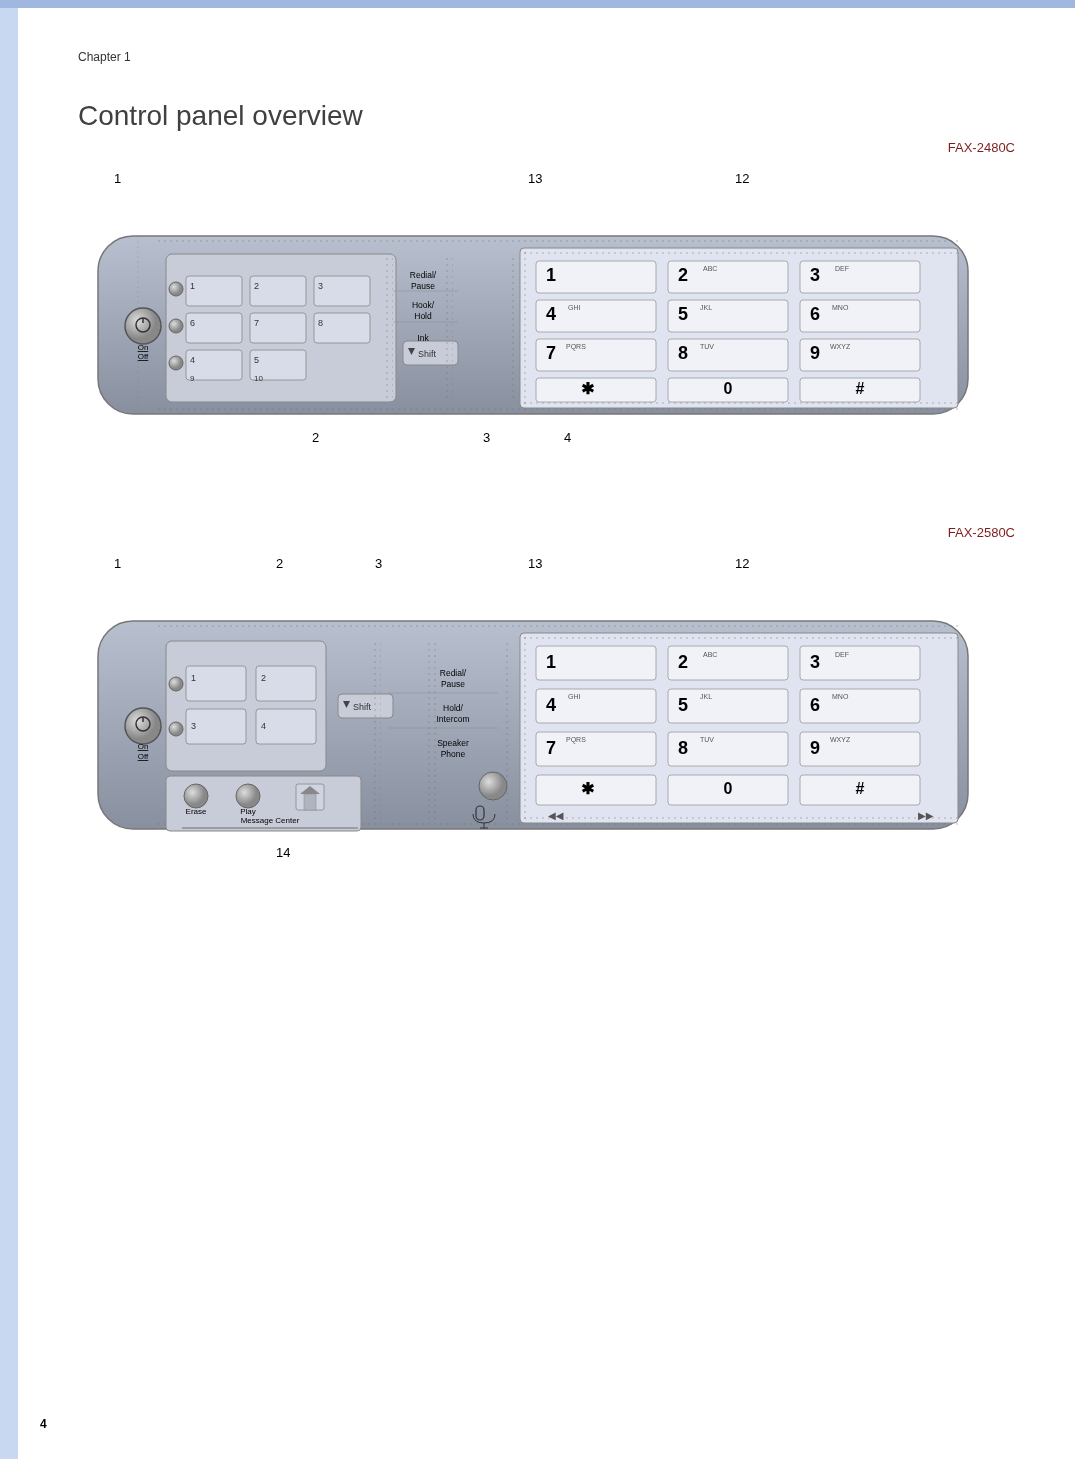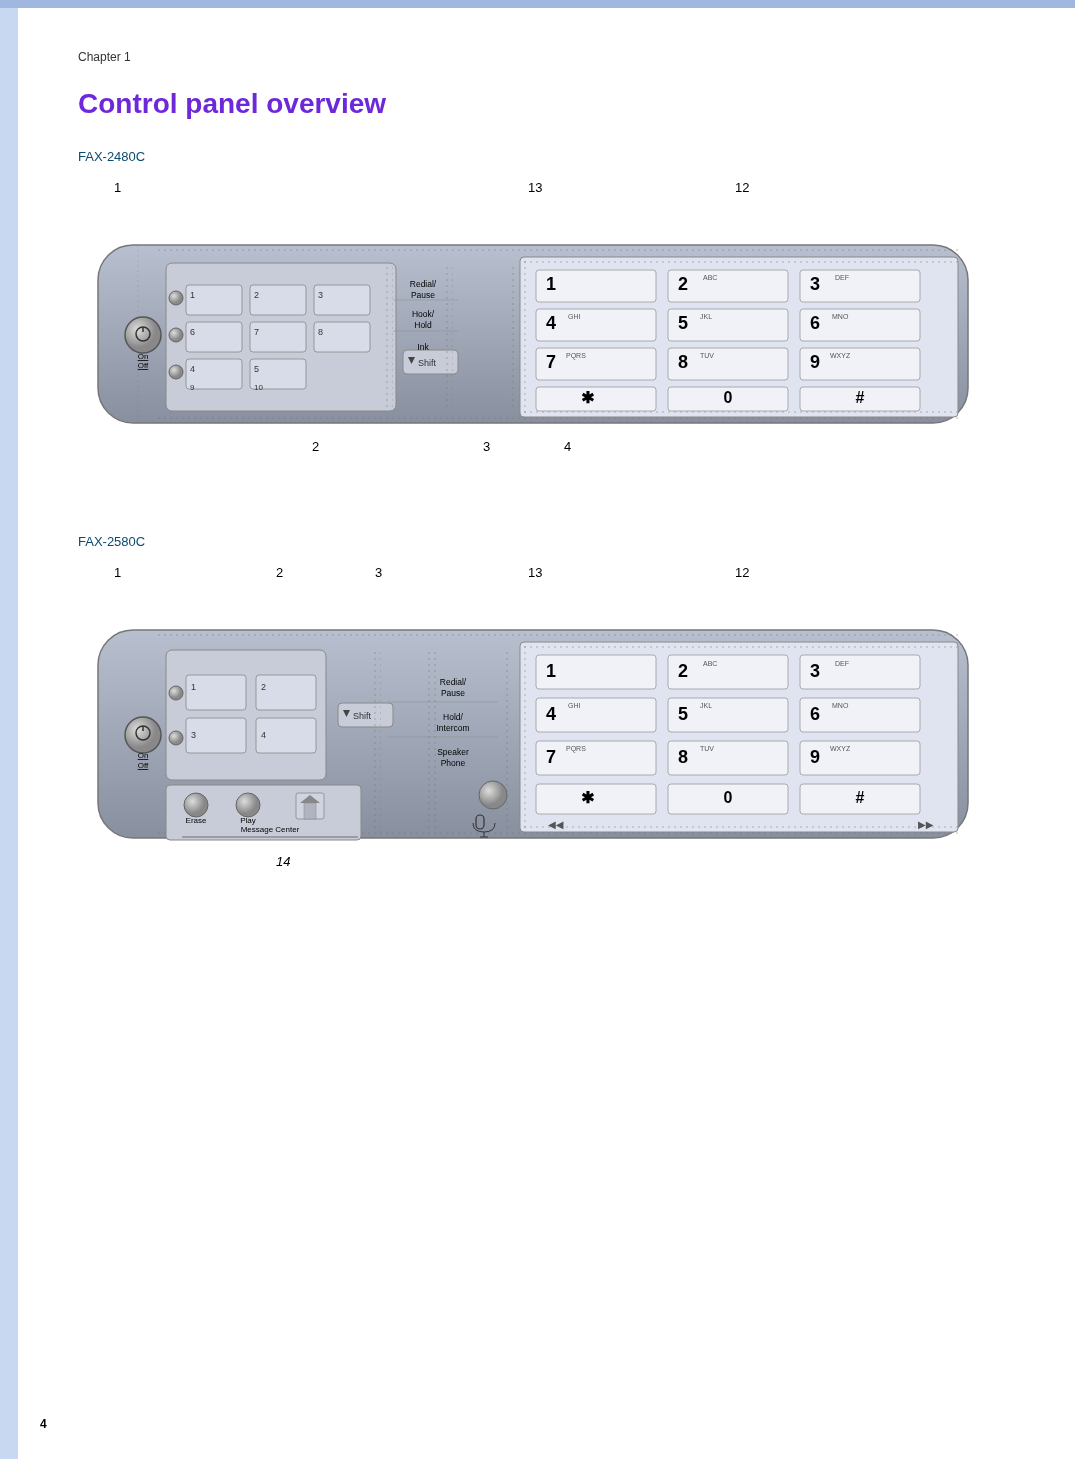--- a/index.html
+++ b/index.html
@@ -30,35 +30,36 @@
     }
 
     .page-content {
       margin-left: 18px;
       padding: 50px 60px 60px 60px;
     }
 
     .chapter-label {
       font-size: 12px;
       color: #333;
-      margin-bottom: 24px;
+      margin-bottom: 36px;
     }
 
     .page-title {
       font-size: 28px;
-      font-weight: bold;
-      color: #6d28d9;
-      margin-bottom: 29px;
+      font-weight: normal;
+      color: #404040;
+      margin-bottom: 8px;
     }
 
     .model-label {
       font-size: 13px;
-      color: #0c4a6e;
+      color: #7f1d1d;
       margin-bottom: 16px;
       font-weight: normal;
+      text-align: right;
     }
 
     
     .diagram-container {
       position: relative;
       width: 900px;
       margin-bottom: 40px;
     }
 
     .callout {
@@ -420,21 +421,21 @@
       <text x="650" y="183" font-size="16" font-weight="bold" fill="#000" text-anchor="middle">0</text>
 
       <rect x="722" y="164" width="120" height="30" rx="3" fill="#f0f2f8" stroke="#999" stroke-width="0.8"></rect>
       <text x="782" y="183" font-size="16" font-weight="bold" fill="#000" text-anchor="middle">#</text>
 
       <text x="470" y="208" font-size="10" fill="#555">◀◀</text>
       <text x="840" y="208" font-size="10" fill="#555">▶▶</text>
     </svg>
 
     
-    <div style="position:relative; height:70px; width:900px;font-style:italic;">
+    <div style="position:relative; height:70px; width:900px;">
       <div class="callout" style="left:22%; top:0;">
         <div class="dashed-line" style="height:35px;"></div>
         <span>14</span>
       </div>
     </div>
   </div>
 
 </div>
 
 <div style="position: absolute; bottom: 28px; left: 40px; font-size: 12px; font-weight: bold;">4</div>

